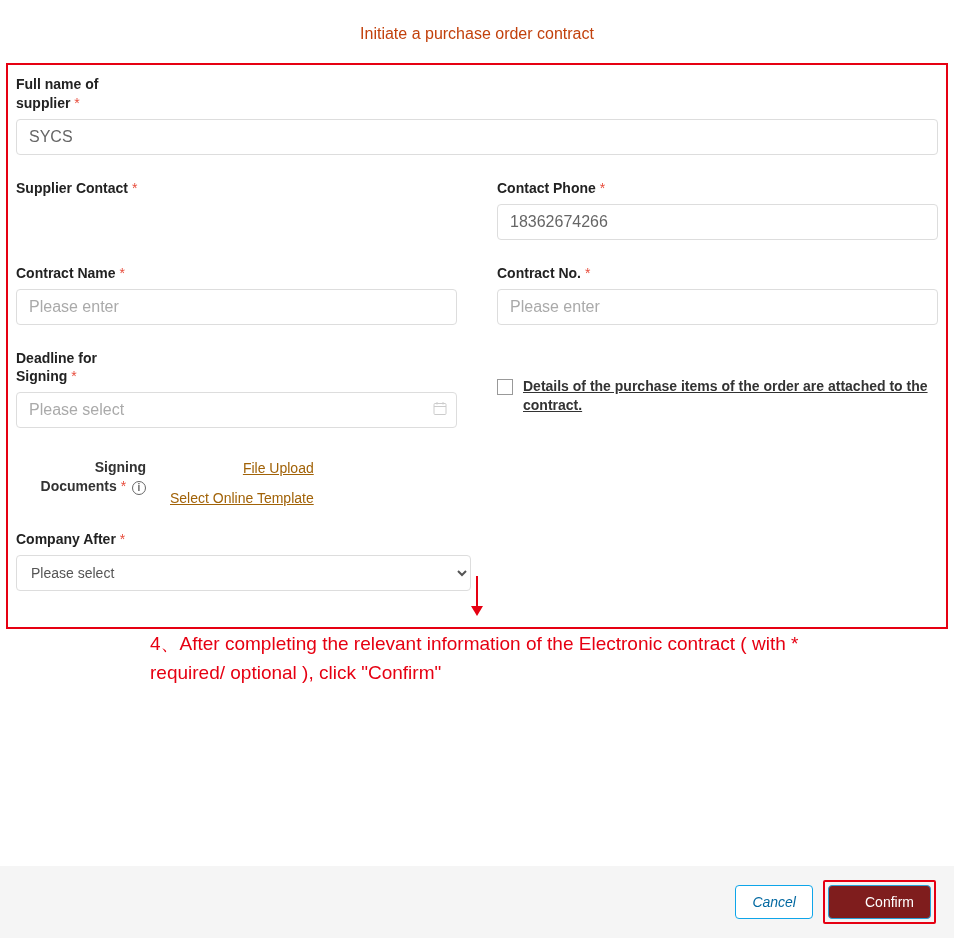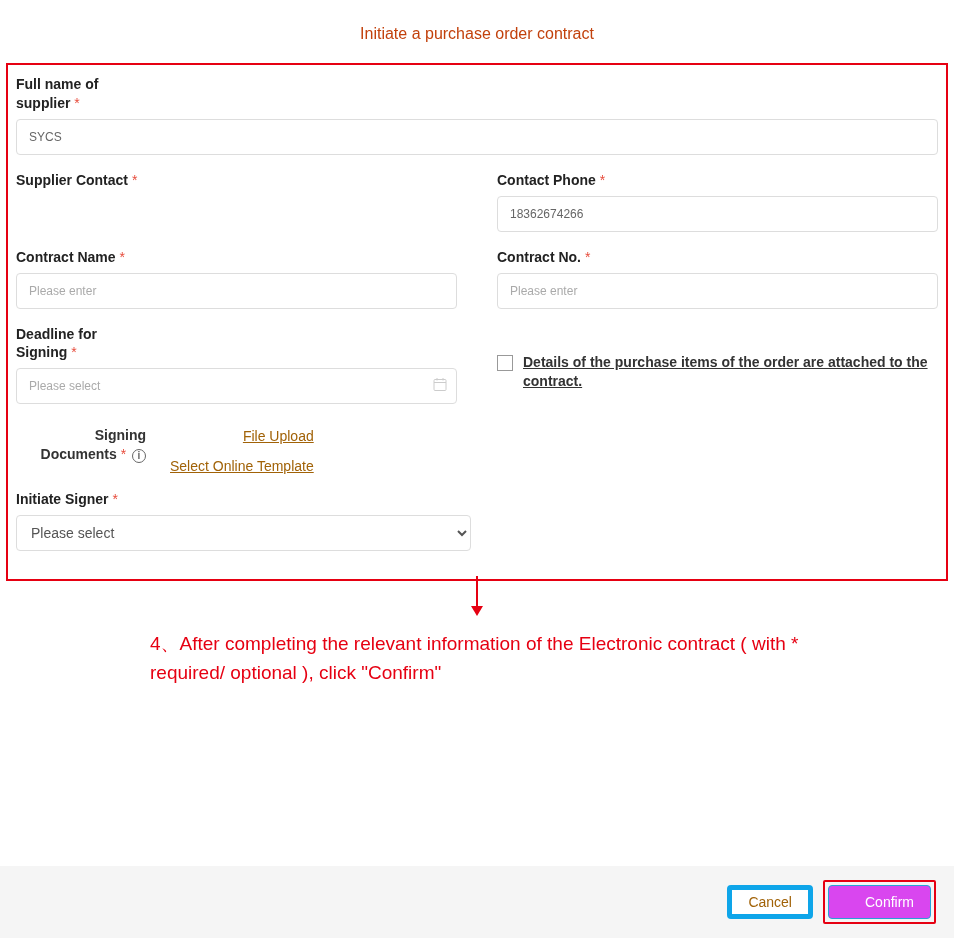--- a/index.html
+++ b/index.html
@@ -19,39 +19,39 @@
     color: #c2410c;
     font-weight: normal;
   }
   .form-wrap {
     margin: 0 6px;
     border: 2px solid #e60012;
     padding: 10px 8px 12px 8px;
   }
   .row { display: flex; gap: 40px; }
   .col { flex: 1; min-width: 0; }
-  .field { margin-bottom: 16px; }
+  .field { margin-bottom: 24px; }
   .field-label {
     font-weight: bold;
     font-size: 14px;
     color: #222;
     display: block;
     margin-bottom: 6px;
     line-height: 1.35;
     max-width: 130px;
   }
   .field-label-inline { max-width: none; }
   .req { color: #e74c3c; font-weight: normal; }
   .input {
     width: 100%;
     height: 36px;
     border: 1px solid #ddd;
     border-radius: 4px;
     padding: 16px 12px;
-    font-size: 12px;
+    font-size: 16px;
     color: #333;
     background: #fff;
   }
   .input::placeholder { color: #aaa; }
   .input.filled { color: #666; }
   .date-wrap { position: relative; }
   .date-icon {
     position: absolute; right: 10px; top: 50%; transform: translateY(-50%);
     color: #ccc; font-size: 14px; pointer-events: none;
   }
@@ -106,27 +106,27 @@
     position: absolute; left: 0; right: 0; bottom: 0;
     background: #f5f5f5;
     padding: 14px 18px;
     display: flex; justify-content: flex-end; align-items: center; gap: 10px;
   }
   .btn {
     height: 34px; padding: 0 16px; border-radius: 4px; font-size: 14px;
     cursor: pointer; display: inline-flex; align-items: center; justify-content: center;
   }
   .btn-cancel {
-    background: #fff; border: 5px solid #0ea5e9; color: #a16207;
+    background: #fff; border: 1px solid #0ea5e9; color: #0369a1; font-style: italic;
   }
   .confirm-wrap {
     border: 2px solid #e60012; padding: 3px; border-radius: 2px;
   }
   .btn-confirm {
-    background: #d946ef; border: 1px solid #2aa0d6; color: #fff; padding-left: 36px;
+    background: #7f1d1d; border: 1px solid #2aa0d6; color: #fff; padding-left: 36px;
   }
   .signer-select-wrap { width: 455px; }
   .label-stack { display:inline-block; }
 </style>
 </head>
 <body>
 
 <div class="page-title">Initiate a purchase order contract</div>
 
 <div class="form-wrap">
@@ -200,21 +200,21 @@
       </span>
     </div>
     <div class="docs-links">
       <a class="link">File Upload</a>
       <a class="link">Select Online Template</a>
     </div>
   </div>
 
   <div class="field" style="margin-top:10px;">
     <label class="field-label field-label-inline">
-      <span>Initiate Signer</span> <span class="req">*</span>
+      <span>Company After</span> <span class="req">*</span>
     </label>
     <div class="signer-select-wrap">
       <select class="select">
         <option>Please select</option>
       </select>
     </div>
   </div>
 
 </div>
 

